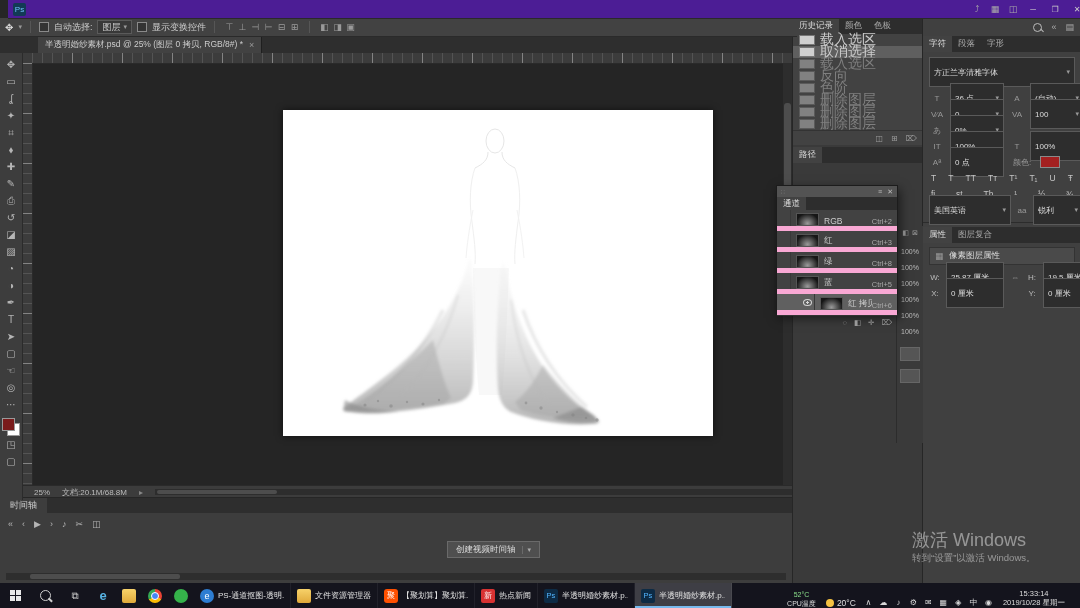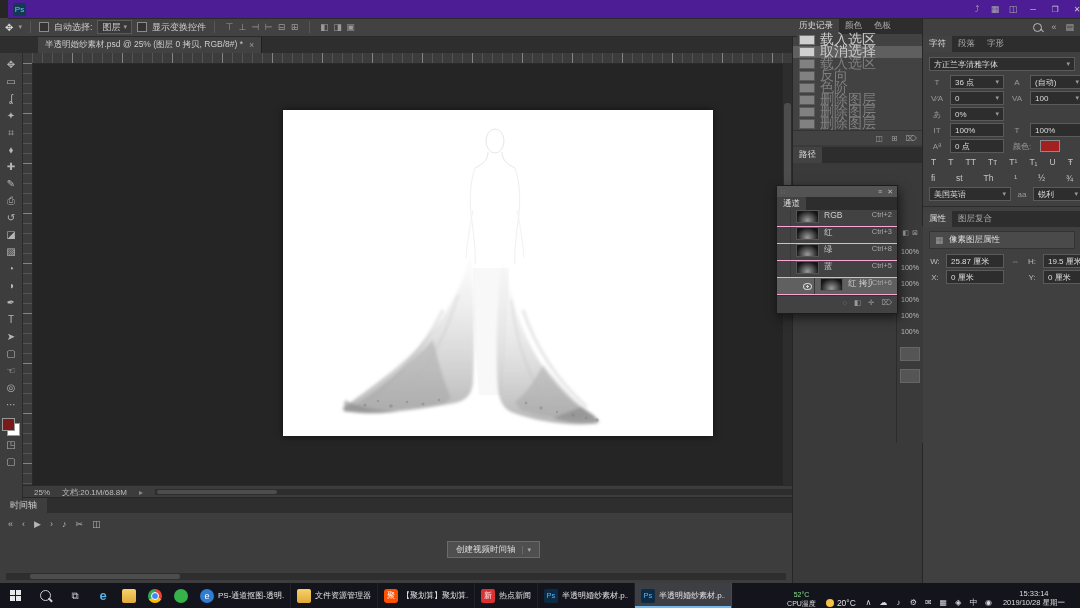--- a/index.html
+++ b/index.html
@@ -64,41 +64,41 @@
   .hist-row.dim{color:#7f7f7f;}
   .hist-row.dim .hist-thumb{opacity:.45;}
   .hist-thumb{width:14px;height:8px;background:#cfcfcf;border:1px solid #777;margin:0 5px 0 6px;flex:none;}
   .hist-footer{height:14px;background:#424242;display:flex;align-items:center;justify-content:flex-end;gap:8px;padding-right:6px;font-size:8px;color:#9a9a9a;border-top:1px solid #333;}
   
   .channels{left:776px;top:185px;width:120px;height:127px;background:#424242;border:1px solid #1c1c1c;box-shadow:2px 4px 10px rgba(0,0,0,.55);z-index:62;}
   .ch-titlebar{height:11px;background:#535353;display:flex;align-items:center;justify-content:flex-end;gap:5px;padding-right:4px;font-size:7px;color:#bbb;}
   .ch-grip{margin-right:auto;margin-left:4px;color:#8a8a8a;letter-spacing:1px;font-size:6px;}
   .ch-tabstrip{height:13px;background:#2d2d2d;display:flex;font-size:8.5px;}
   .ch-rows{}
-  .ch-row{height:16px;display:flex;align-items:flex-start;font-size:8.5px;color:#ccc;border-bottom:1px solid #f9a8d4;}
+  .ch-row{height:16px;display:flex;align-items:flex-end;font-size:8.5px;color:#ccc;border-bottom:5px solid #f9a8d4;}
   .ch-row.sel{background:#606060;padding-left:24px;}
   .ch-eye{width:13px;display:flex;align-items:center;justify-content:center;flex:none;border-right:1px solid #383838;height:100%;}
   .ch-eye .dot{visibility:hidden;width:7px;height:5px;border:1px solid #d5d5d5;border-radius:50%;background:radial-gradient(circle,#d5d5d5 0 30%,transparent 32%);}
   .ch-eye.on .dot{visibility:visible;}
   .ch-thumb{width:21px;height:11px;margin:0 5px;flex:none;border:1px solid #555;background:radial-gradient(ellipse at 50% 85%,#9a9a9a 0,#161616 75%);}
   .ch-name{flex:1;white-space:nowrap;overflow:hidden;}
   .ch-key{padding-right:5px;color:#a8a8a8;font-size:7.5px;}
   .ch-footer{height:12px;display:flex;align-items:center;justify-content:flex-end;gap:7px;padding-right:5px;font-size:7.5px;color:#9a9a9a;border-top:1px solid #333;}
   
   .ministrip{left:896px;top:226px;width:26px;height:214px;background:#3a3a3a;border-left:1px solid #2c2c2c;z-index:55;display:flex;flex-direction:column;align-items:center;padding-top:3px;}
   .mini-head{display:flex;gap:3px;font-size:7px;color:#9a9a9a;margin-bottom:6px;}
   .mini-row{height:16px;font-size:7px;color:#bbb;display:flex;align-items:center;}
   .mini-box{width:18px;height:12px;background:#555;margin-top:8px;border:1px solid #666;}
   
   .dockB{left:922px;top:18px;width:158px;height:565px;background:#404040;border-left:1px solid #262626;z-index:40;}
   .db-icons{height:18px;display:flex;align-items:center;justify-content:flex-end;gap:9px;padding:0 7px;font-size:9px;color:#aaa;}
   .search-ico{width:7px;height:7px;border:1.4px solid #bbb;border-radius:50%;position:relative;}
   .search-ico::after{content:"";position:absolute;left:6px;top:6px;width:4px;height:1.4px;background:#bbb;transform:rotate(45deg);}
   .cp-body{padding:0 6px;}
-  .field{background:#2d2d2d;border:1px solid #5a5a5a;height:12px;display:flex;align-items:center;font-size:8px;color:#ddd;padding:0 4px;gap:3px;}
+  .field{background:#2d2d2d;border:1px solid #5a5a5a;height:12px;display:flex;align-items:center;font-size:8px;color:#ddd;padding:8px 4px;gap:3px;}
   .field .dd{margin-left:auto;color:#999;font-size:7px;}
   .cp-row{display:flex;align-items:center;gap:5px;height:16px;}
   .cp-ico{width:16px;font-size:8px;color:#999;text-align:center;flex:none;}
   .cp-row .field{width:44px;flex:none;}
   .style-row{display:flex;align-items:center;justify-content:space-between;height:16px;padding:0 2px;font-size:8.5px;color:#c5c5c5;}
   .cswatch{width:18px;height:10px;border:1px solid #8a8a8a;}
   .divider{height:1px;background:#2c2c2c;margin:4px 0;}
   .props-header{height:16px;display:flex;align-items:center;gap:6px;background:#4a4a4a;border:1px solid #333;margin:4px 6px;padding:0 5px;font-size:8.5px;color:#ddd;}
   .wm{left:912px;top:528px;color:rgba(255,255,255,.45);z-index:72;line-height:1.35;}
   .wm .l1{font-size:18px;}
@@ -649,20 +649,24 @@
           </span>
         <span class="cp-ico" style="width:12px"></span>
         <span class="cp-ico" style="width:12px;color:#bbb">Y:</span>
         <span class="field" style="width:44px">
             <span>0 厘米</span>
           </span>
       </div>
     </div>
   </div>
 
+  <div class="wm abs">
+    <div class="l1">激活 Windows</div>
+    <div class="l2">转到“设置”以激活 Windows。</div>
+  </div>
 
   <div class="taskbar abs">
     <div class="tb-slot">
         <span class="win-logo">
           <i></i>
           <i></i>
           <i></i>
           <i></i>
         </span>
       </div>

